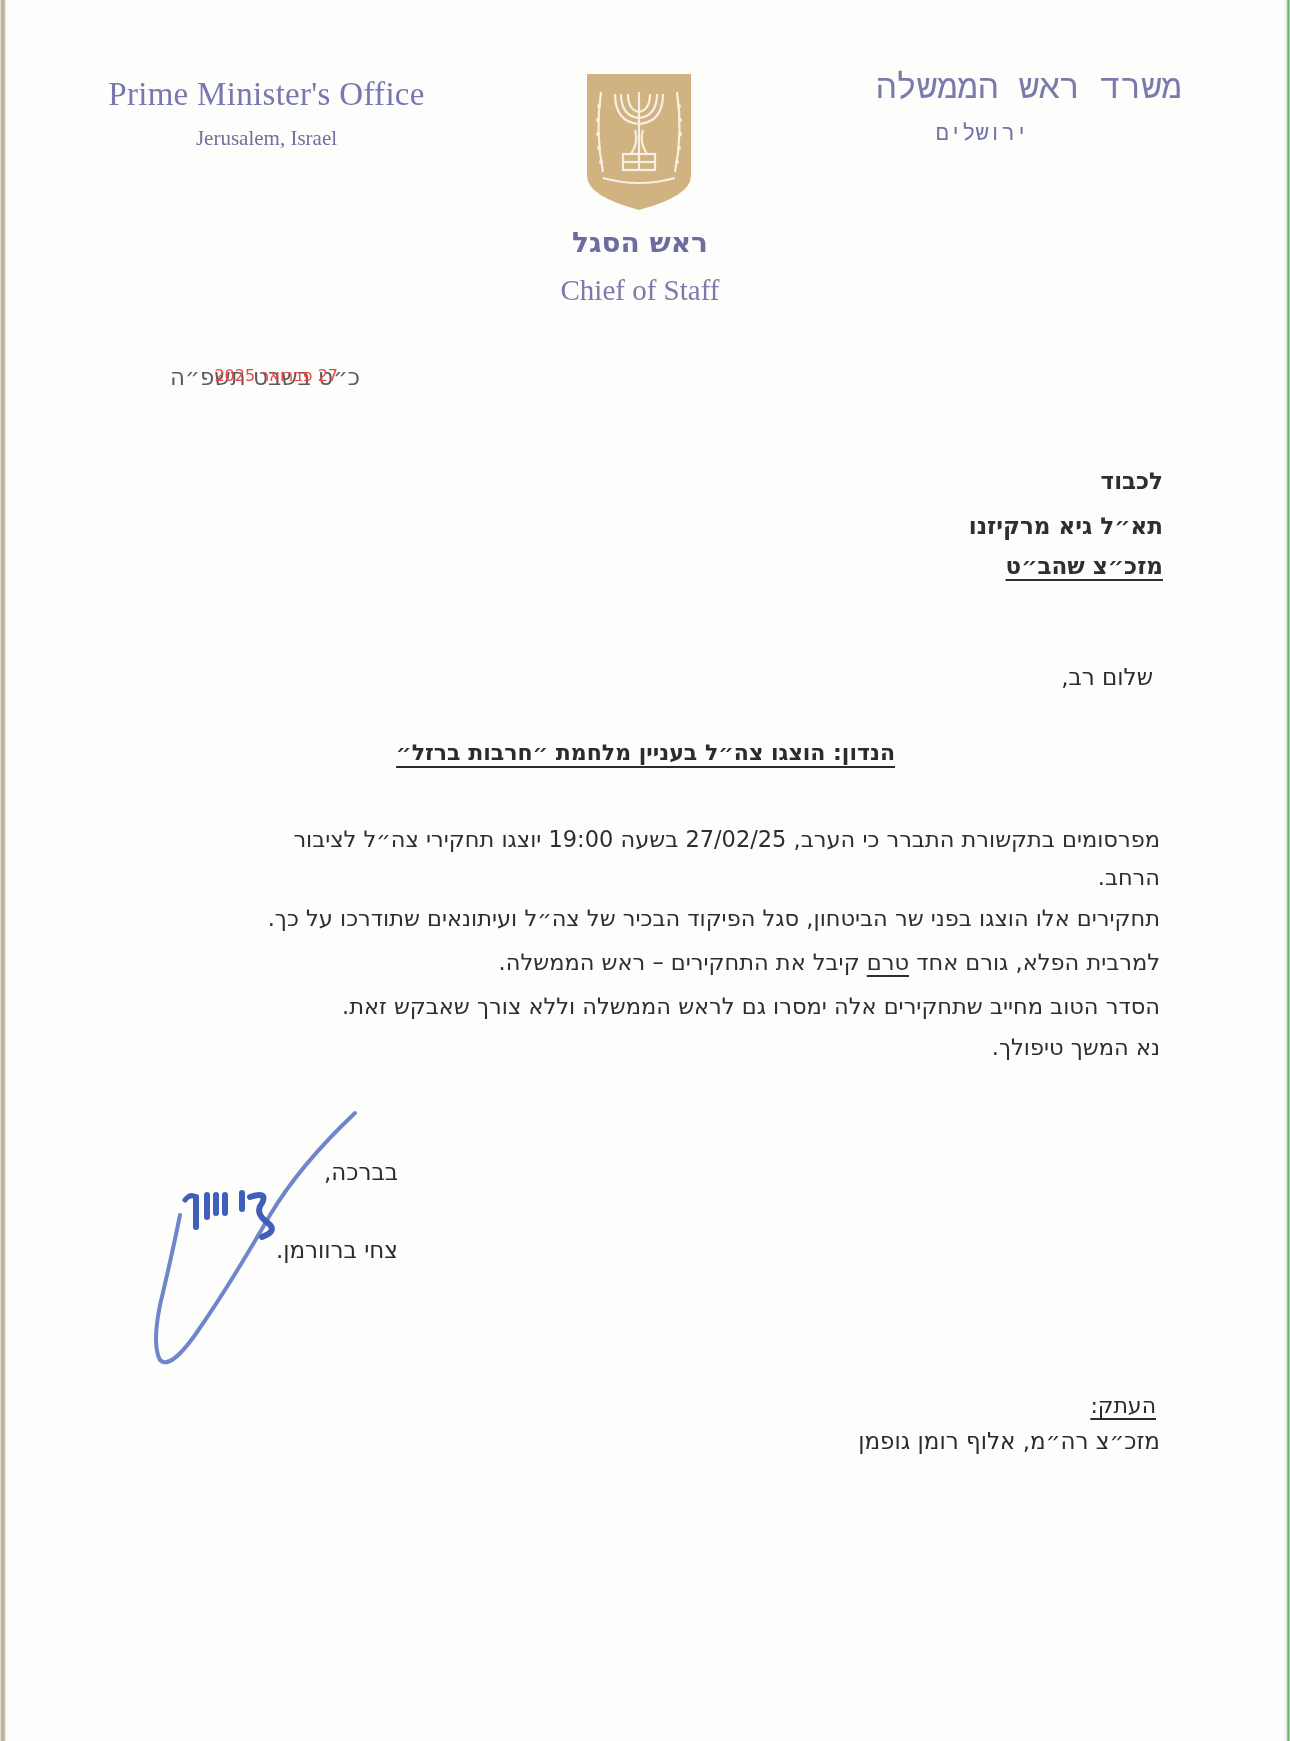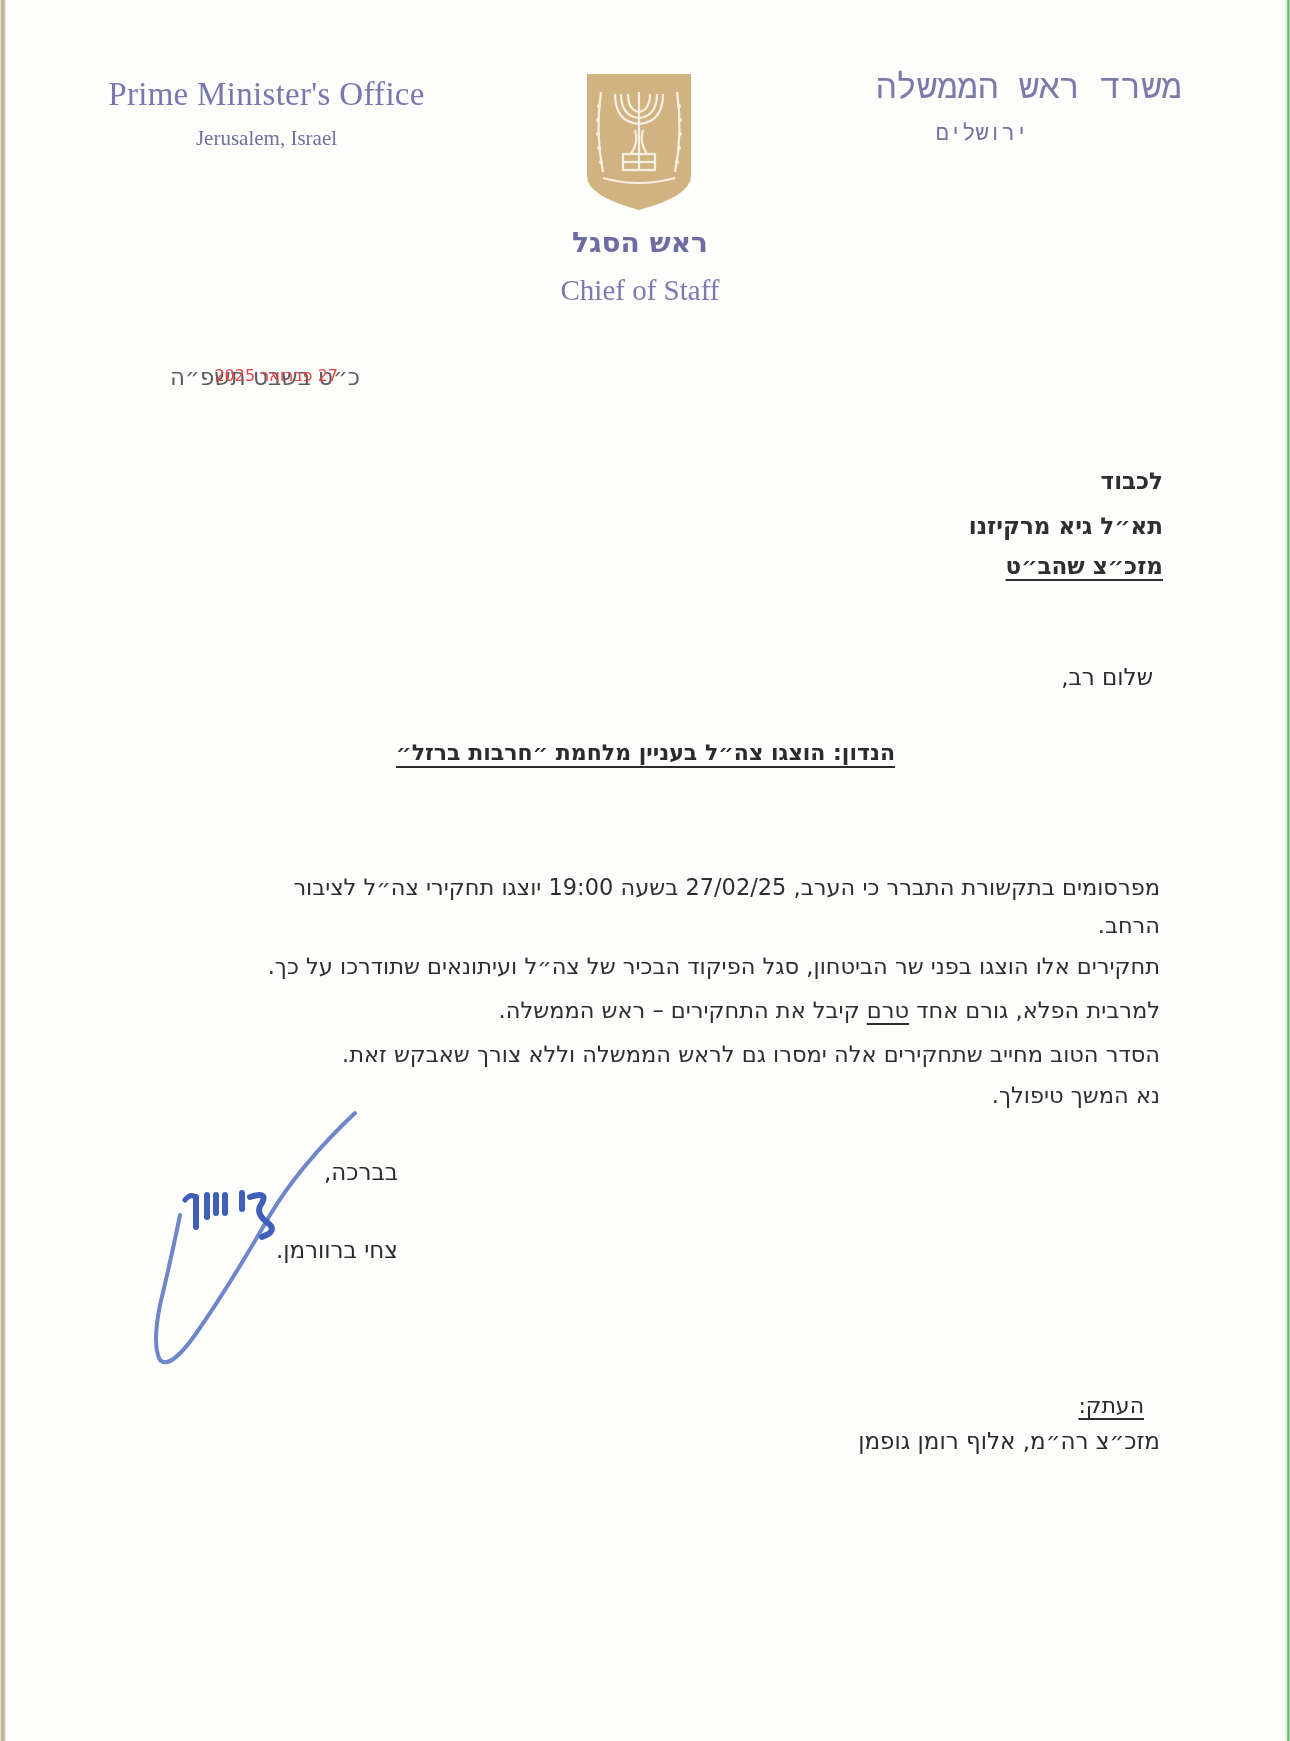--- a/index.html
+++ b/index.html
@@ -23,27 +23,27 @@
   #cos-he { left:520px; top:226px; width:240px; text-align:center; font-size:28px; color:#6c6ca3; font-weight:bold; }
   #cos-en { left:520px; top:258px; width:240px; text-align:center; font-size:29px; color:#7a7aad;margin-top:16px; }
   #date-he { left:130px; top:334px; width:230px; text-align:right; font-size:23px; color:#5c5c5c;margin-top:30px; }
   #date-greg { left:130px; top:366px; width:208px; text-align:right; font-size:16px; color:#ef4444; }
   .addr { right:127px; text-align:right; font-size:23px; font-weight:bold; color:#2f2f2f; }
   #to-label { top:468px; }
   #to-name { top:513px; }
   #to-title { top:553px; text-decoration:underline; text-underline-offset:5px; }
   #greeting { right:137px; top:664px; font-size:23px; text-align:right; }
   #subject { left:300px; width:595px; top:740px; text-align:right; font-size:22px; font-weight:bold; text-decoration:underline; text-underline-offset:6px; }
-  .body-line { right:130px; text-align:right; font-size:22.5px; color:#2e2e2e; white-space:nowrap;margin-top:48px; }
+  .body-line { right:130px; text-align:right; font-size:22.5px; color:#2e2e2e; white-space:nowrap; }
   #l1 { top:826px; } #l2 { top:864px; } #l3 { top:905px; } #l4 { top:949px; } #l5 { top:993px; } #l6 { top:1034px; }
   .u { text-decoration:underline; text-underline-offset:5px; }
   #closing { left:250px; width:148px; top:1159px; text-align:right; font-size:23px; }
   #signer { left:250px; width:148px; top:1237px; text-align:right; font-size:23px; }
   #signature { left:150px; top:1105px; width:220px; height:270px; }
-  #cc-label { right:146px; top:1393px; font-size:22px; text-decoration:underline; text-underline-offset:5px; text-align:center;margin-left:27px; }
+  #cc-label { right:134px; top:1393px; font-size:22px; text-decoration:underline; text-underline-offset:5px; text-align:center;margin-left:27px; }
   #cc-line { right:130px; top:1428px; font-size:23px; text-align:right; }
 </style>
 </head>
 <body>
 
 <div class="edge-left"></div>
 <div class="edge-right"></div>
 
 <div id="pmo-en" class="abs en-head">Prime Minister's Office</div>
 <div id="pmo-en-sub" class="abs en-head">Jerusalem, Israel</div>

